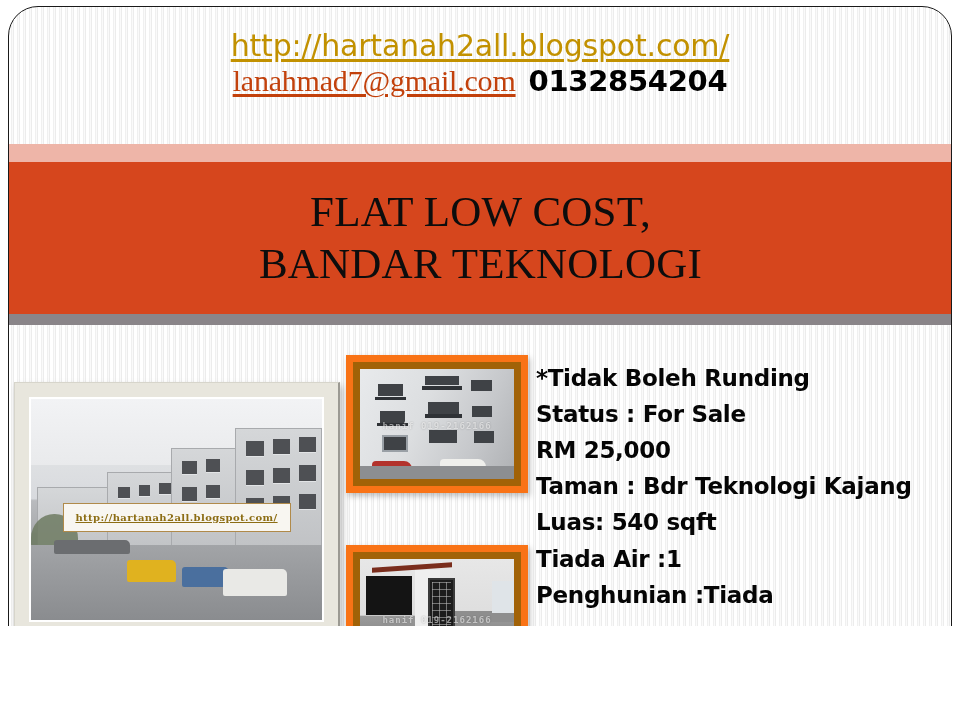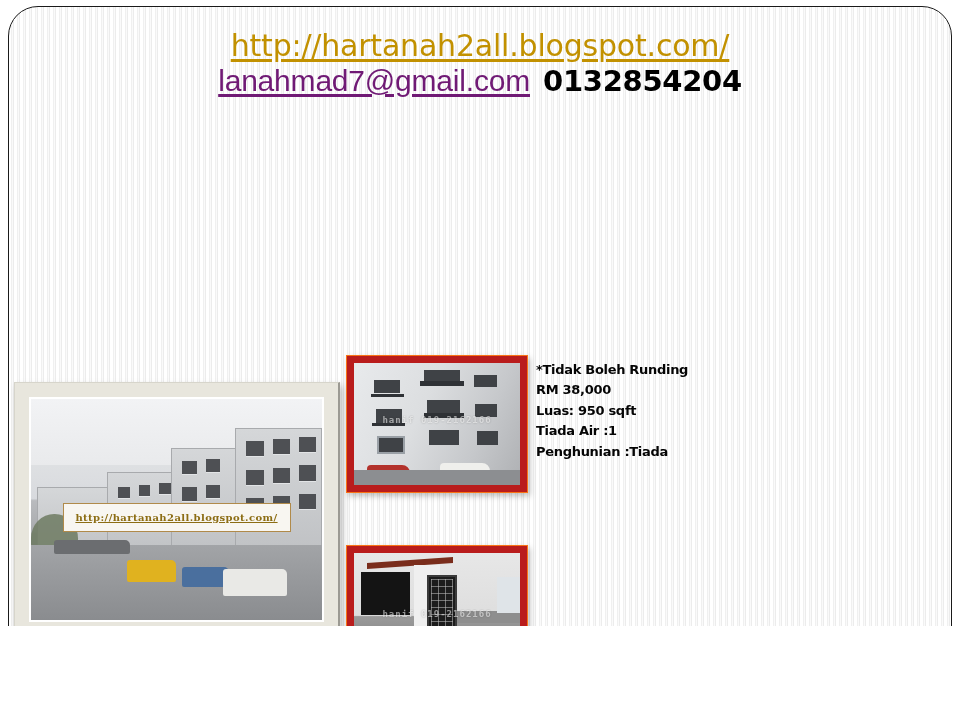--- a/index.html
+++ b/index.html
@@ -75,24 +75,24 @@
   .site-url {
     font-family: "DejaVu Sans", sans-serif;
     font-size: 30px;
     font-weight: 400;
     color: #c29100;
     text-decoration: underline;
     text-underline-offset: 3px;
     letter-spacing: -0.2px;
   }
   .email {
-    font-family: Liberation Sans, sans-serif;
+    font-family: Liberation Serif, serif;
     font-size: 30px;
     font-weight: 400;
-    color: #701a75;
+    color: #c2410c;
     text-decoration: underline;
     text-underline-offset: 3px;
     letter-spacing: -0.2px;
     margin-top: 20px;
   }
   .phone {
     font-family: "DejaVu Sans", sans-serif;
     font-size: 29px;
     font-weight: 700;
     color: #000000;
@@ -215,22 +215,22 @@
     color: #8c6d14;
     text-decoration: underline;
     letter-spacing: 0.4px;
     white-space: nowrap;
   }
 
   
   .photo-sm {
     position: absolute;
     width: 182px;
-    background: #b91c1c;
-    border: 1px solid #f97316;
+    background: #a16207;
+    border: 7px solid #f97316;
     box-sizing: border-box;
     padding: 7px;
     z-index: 15;
     box-shadow: 2px 3px 6px rgba(0,0,0,0.25);
   }
   #photo-bldg { left: 346px; top: 355px; height: 138px; }
   #photo-room { left: 346px; top: 545px; height: 136px; }
   .photo-sm-inner {
     width: 100%;
     height: 100%;
@@ -287,21 +287,21 @@
   
   #details {
     position: absolute;
     left: 536px;
     top: 360px;
     width: 412px;
     z-index: 16;
   }
   .detail-line {
     font-family: "DejaVu Sans", sans-serif;
-    font-size: 13px;
+    font-size: 23px;
     font-weight: 700;
     color: #050505;
     line-height: 1.57;
     letter-spacing: -0.3px;
     white-space: nowrap;
   }
 </style>
 </head>
 <body>
 
@@ -311,20 +311,28 @@
 
   <div id="header">
     <div class="hdr-line">
       <span class="site-url">http://hartanah2all.blogspot.com/</span>
     </div>
     <div class="hdr-line">
       <span class="email">lanahmad7@gmail.com</span><span class="phone">0132854204</span>
     </div>
   </div>
 
+  <div id="banner-wrap">
+    <div id="banner-topstripe"></div>
+    <div id="banner">
+      <div id="banner-title">FLAT LOW COST,
+BANDAR TEKNOLOGI</div>
+    </div>
+    <div id="banner-shadow"></div>
+  </div>
 
   <div id="photo-main-frame">
     <div id="photo-main-inner">
       <div class="photo-ext">
         <div class="ph-sky"></div>
 
         <div class="ph-block" style="left:2%;top:40%;width:30%;height:36%;"></div>
         <div class="ph-block" style="left:26%;top:33%;width:26%;height:44%;"></div>
         <div class="ph-block" style="left:48%;top:22%;width:28%;height:56%;"></div>
         <div class="ph-block" style="left:70%;top:13%;width:30%;height:66%;"></div>
@@ -397,20 +405,22 @@
         <div class="rm-counter" style="left:62%;top:48%;width:38%;height:10%;"></div>
         <div class="rm-wall" style="left:86%;top:20%;width:14%;height:30%;background:#dfe4e8;"></div>
         <div class="rm-floor" style="height:24%;"></div>
       </div>
       <div class="sm-watermark" id="wm-room">hanif 019-2162166</div>
     </div>
   </div>
 
   <div id="details">
     <div class="detail-line">*Tidak Boleh Runding</div>
-    <div class="detail-line">RM 38,000</div>
-    <div class="detail-line">Luas: 950 sqft</div>
+    <div class="detail-line">Status : For Sale</div>
+    <div class="detail-line">RM 25,000</div>
+    <div class="detail-line">Taman : Bdr Teknologi Kajang</div>
+    <div class="detail-line">Luas: 540 sqft</div>
     <div class="detail-line">Tiada Air :1</div>
     <div class="detail-line">Penghunian :Tiada</div>
   </div>
 
   <div id="slide-border"></div>
 </div>
 
 </body></html>

